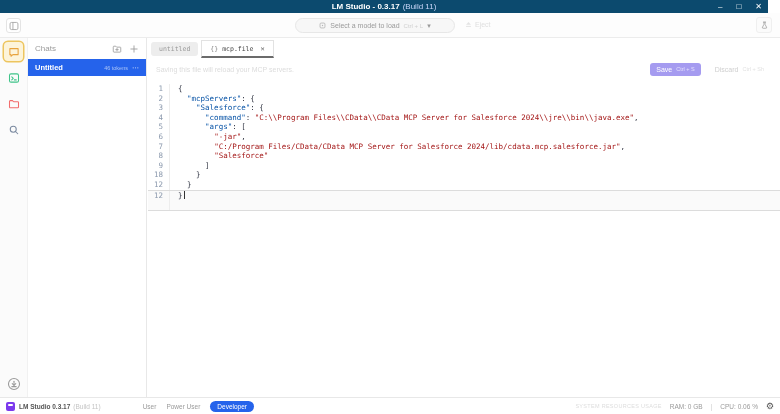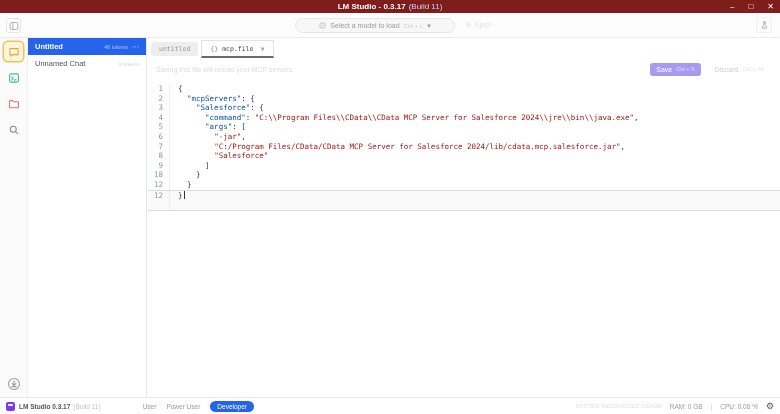--- a/index.html
+++ b/index.html
@@ -1,20 +1,20 @@
 <!DOCTYPE html>
 <html><head>
 <meta charset="utf-8">
 <style>
   * { margin:0; padding:0; box-sizing:border-box; }
   html,body { width:780px; height:414px; overflow:hidden; }
   body { position:relative; font-family:"Liberation Sans",sans-serif; background:#fff; color:#333; }
 
   
-  .titlebar { position:absolute; left:0; top:0; right:0; height:13px; background:#7f1d1d;
+  .titlebar { position:absolute; left:0; top:0; right:12px; height:13px; background:#0c4a6e;
     display:flex; align-items:center; justify-content:center; }
   .titlebar .title { font-size:8px; color:#fff; font-weight:bold; }
   .titlebar .build { font-size:8px; color:#c9d6f8; margin-left:3px; font-weight:normal; }
   .win-controls { position:absolute; right:6px; top:0; height:13px; display:flex; gap:14px; align-items:center; }
   .win-controls span { color:#fff; font-size:8px; line-height:13px; cursor:default; }
 
   
   .toolbar { position:absolute; left:0; top:13px; right:0; height:25px; background:#fdfdfd;
     border-bottom:1px solid #ececec; }
   .panel-toggle { position:absolute; left:6px; top:5px; width:15px; height:15px; border:1px solid #e4e4e4;
@@ -189,28 +189,40 @@
         <circle cx="8" cy="8" r="6.3"></circle>
           <line x1="8" y1="4.8" x2="8" y2="9.2"></line>
           <polyline points="6,7.6 8,9.6 10,7.6"></polyline>
           <line x1="5.5" y1="11" x2="10.5" y2="11"></line>
       </svg>
     </span>
   </div>
 </div>
 
 <div class="chats">
+  <div class="chats-header">
+    <span class="hdr">Chats</span>
+    <span class="hicon">
+      <svg width="10" height="10" viewBox="0 0 16 16" fill="none" stroke="#9a9a9a" stroke-width="1.3" stroke-linejoin="round" stroke-linecap="round">
+        <path d="M2 4.5a1 1 0 0 1 1-1h3l1.5 1.5H13a1 1 0 0 1 1 1v6a1 1 0 0 1-1 1H3a1 1 0 0 1-1-1z"></path>
+          <line x1="8" y1="7" x2="8" y2="11"></line>
+          <line x1="6" y1="9" x2="10" y2="9"></line>
+      </svg>
+    </span>
+    <span class="hicon">
+      <svg width="10" height="10" viewBox="0 0 16 16" fill="none" stroke="#9a9a9a" stroke-width="1.4" stroke-linecap="round">
+        <line x1="8" y1="3" x2="8" y2="13"></line>
+          <line x1="3" y1="8" x2="13" y2="8"></line>
+      </svg>
+    </span>
+  </div>
   <div class="chat-row selected">
     <span class="cname">Untitled</span>
     <span class="cmeta">46 tokens</span>
     <span class="cmenu">⋯</span>
-  </div>
-  <div class="chat-row">
-    <span class="cname">Unnamed Chat</span>
-    <span class="cmeta">0 tokens</span>
   </div>
 </div>
 
 <div class="content">
 
   <div class="tabstrip">
     <div class="tab inactive">
       <span>untitled</span>
     </div>
     <div class="tab active">

